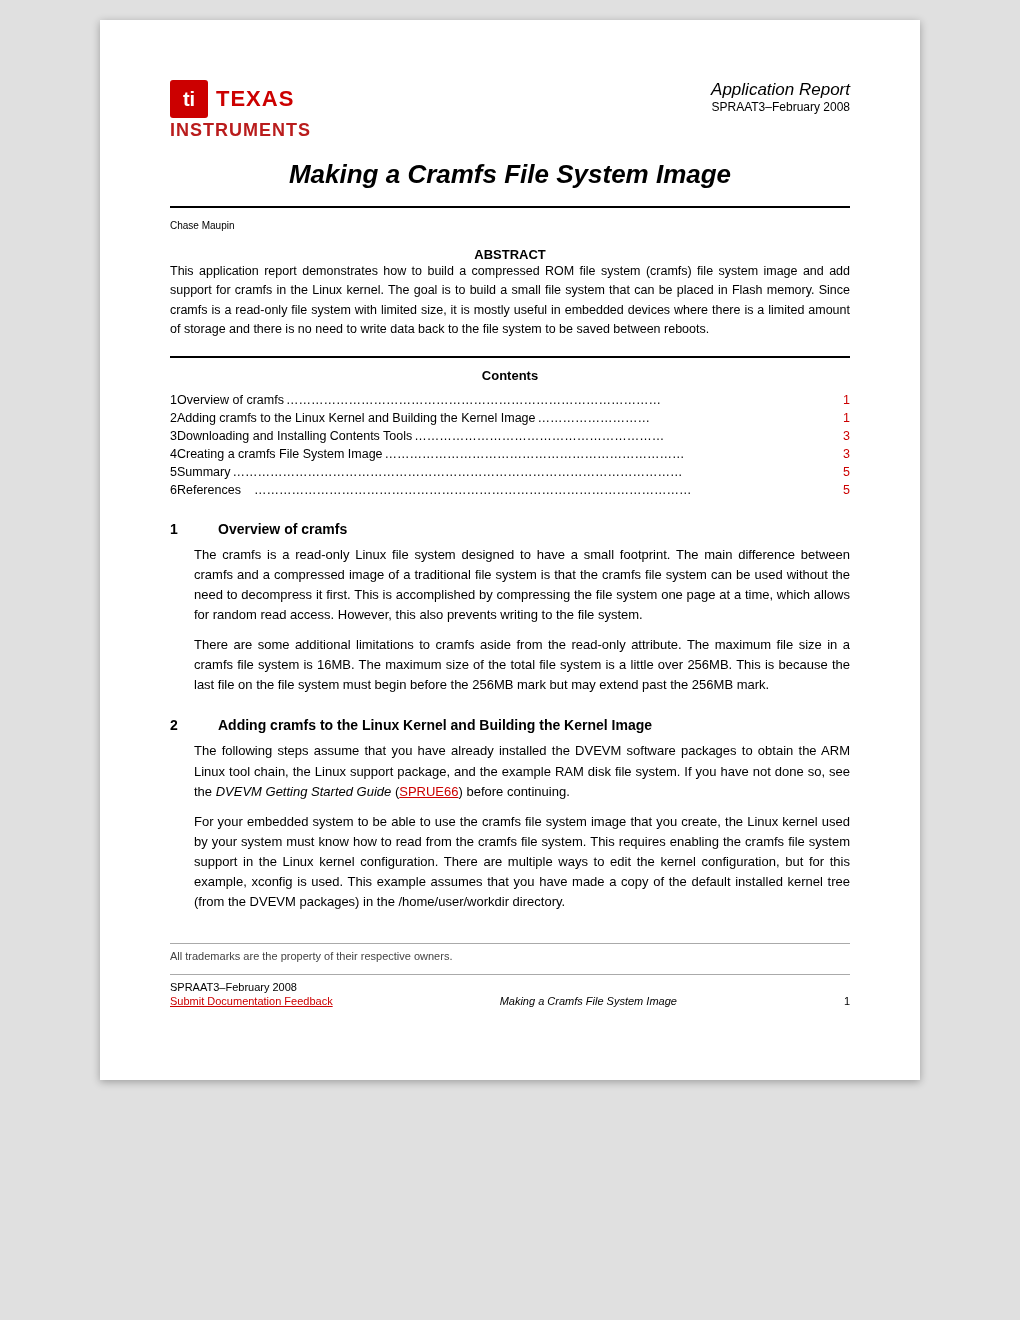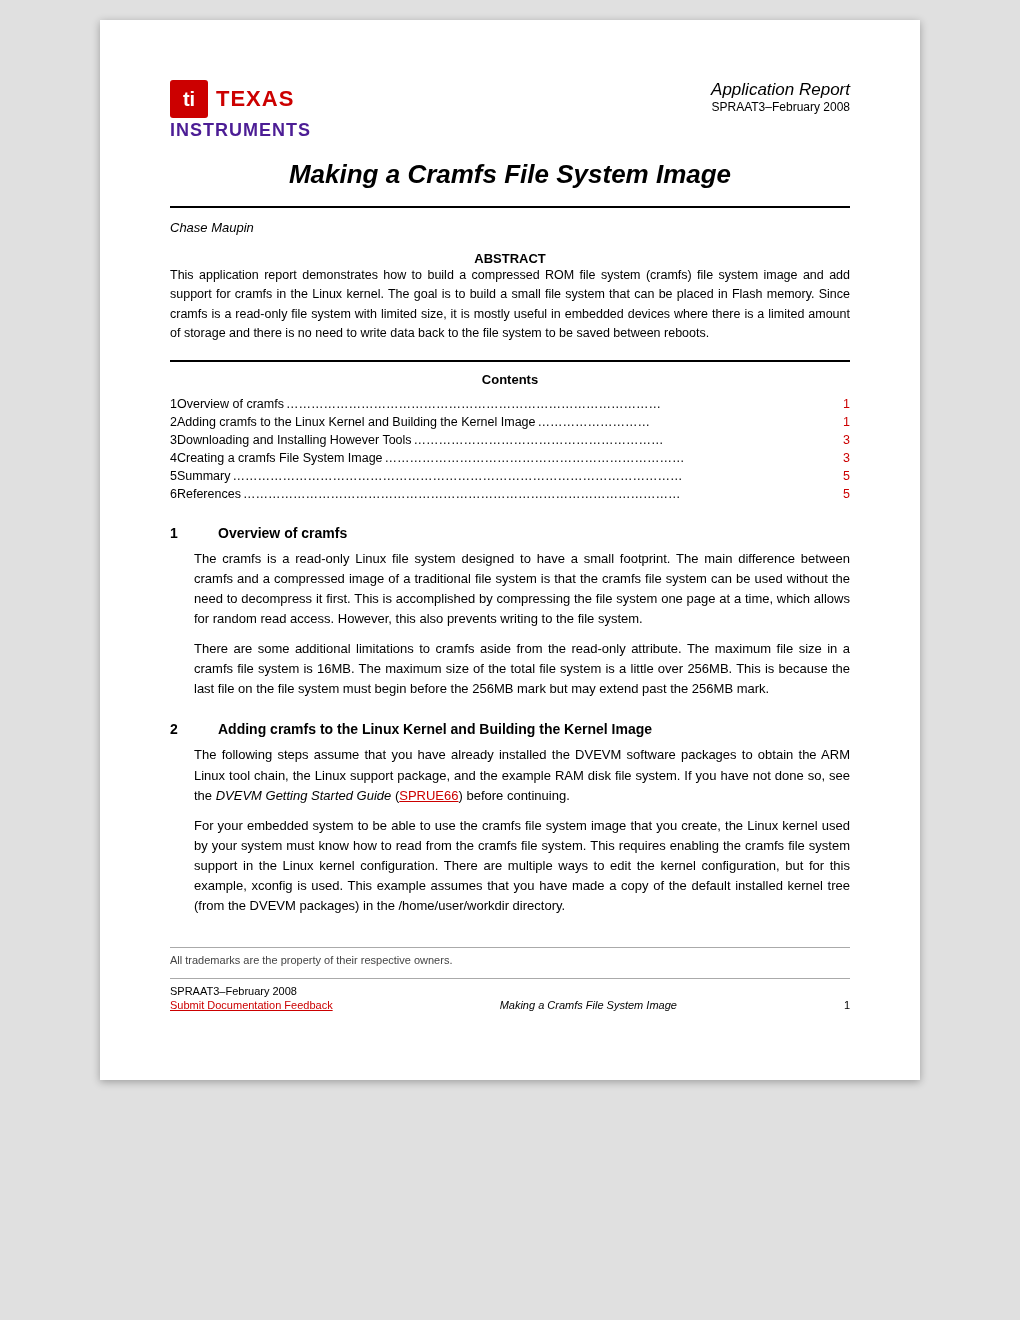--- a/index.html
+++ b/index.html
@@ -43,21 +43,21 @@
     .ti-texas {
       font-size: 22px;
       font-weight: bold;
       color: #cc0000;
       font-family: Arial, Helvetica, sans-serif;
       letter-spacing: 1px;
     }
     .ti-instruments {
       font-size: 18px;
       font-weight: bold;
-      color: #4c1d95;
+      color: #b91c1c;
       margin-top: 2px;
       letter-spacing: 1px;
     }
     .header-right {
       text-align: right;
     }
     .app-report {
       font-style: italic;
       font-size: 17px;
       color: #000;
@@ -78,22 +78,21 @@
       font-weight: bold;
       font-style: italic;
       color: #000;
     }
     .title-underline {
       border: none;
       border-top: 2px solid #000;
       margin: 8px 0 12px 0;
     }
     .author {
-      font-style: italic;
-      font-size: 13px;
+      font-size: 10px;
       color: #000;
       margin-bottom: 16px;
     }
     
     .abstract-section {
       margin-bottom: 16px;
     }
     .abstract-title {
       text-align: center;
       font-weight: bold;
@@ -277,21 +276,21 @@
           <span class="toc-label">Adding cramfs to the Linux Kernel and Building the Kernel Image</span>
           <span class="toc-dots" style="flex:1;overflow:hidden;white-space:nowrap;margin:0 2px;">………………………</span>
           <span class="toc-page" style="color:#cc0000;min-width:12px;text-align:right;">1</span>
         </div>
       </td>
     </tr>
           <tr>
       <td class="num">3</td>
       <td style="width:100%">
         <div style="display:flex;align-items:baseline;gap:0;">
-          <span class="toc-label">Downloading and Installing However Tools</span>
+          <span class="toc-label">Downloading and Installing Contents Tools</span>
           <span class="toc-dots" style="flex:1;overflow:hidden;white-space:nowrap;margin:0 2px;">……………………………………………………</span>
           <span class="toc-page" style="color:#cc0000;min-width:12px;text-align:right;">3</span>
         </div>
       </td>
     </tr>
           <tr>
       <td class="num">4</td>
       <td style="width:100%">
         <div style="display:flex;align-items:baseline;gap:0;">
           <span class="toc-label">Creating a cramfs File System Image</span>
@@ -306,21 +305,21 @@
         <div style="display:flex;align-items:center;gap:0;">
           <span class="toc-label">Summary</span>
           <span class="toc-dots" style="flex:1;overflow:hidden;white-space:nowrap;margin:0 2px;">………………………………………………………………………………………………</span>
           <span class="toc-page" style="color:#cc0000;min-width:12px;text-align:right;">5</span>
         </div>
       </td>
     </tr>
           <tr>
       <td class="num">6</td>
       <td style="width:100%">
-        <div style="display:flex;align-items:baseline;gap:0;">
+        <div style="display:flex;align-items:baseline;gap:11px;">
           <span class="toc-label">References</span>
           <span class="toc-dots" style="flex:1;overflow:hidden;white-space:nowrap;margin:0 2px;">……………………………………………………………………………………………</span>
           <span class="toc-page" style="color:#cc0000;min-width:12px;text-align:right;">5</span>
         </div>
       </td>
     </tr>
         </tbody>
     </table>
   </div>
 

